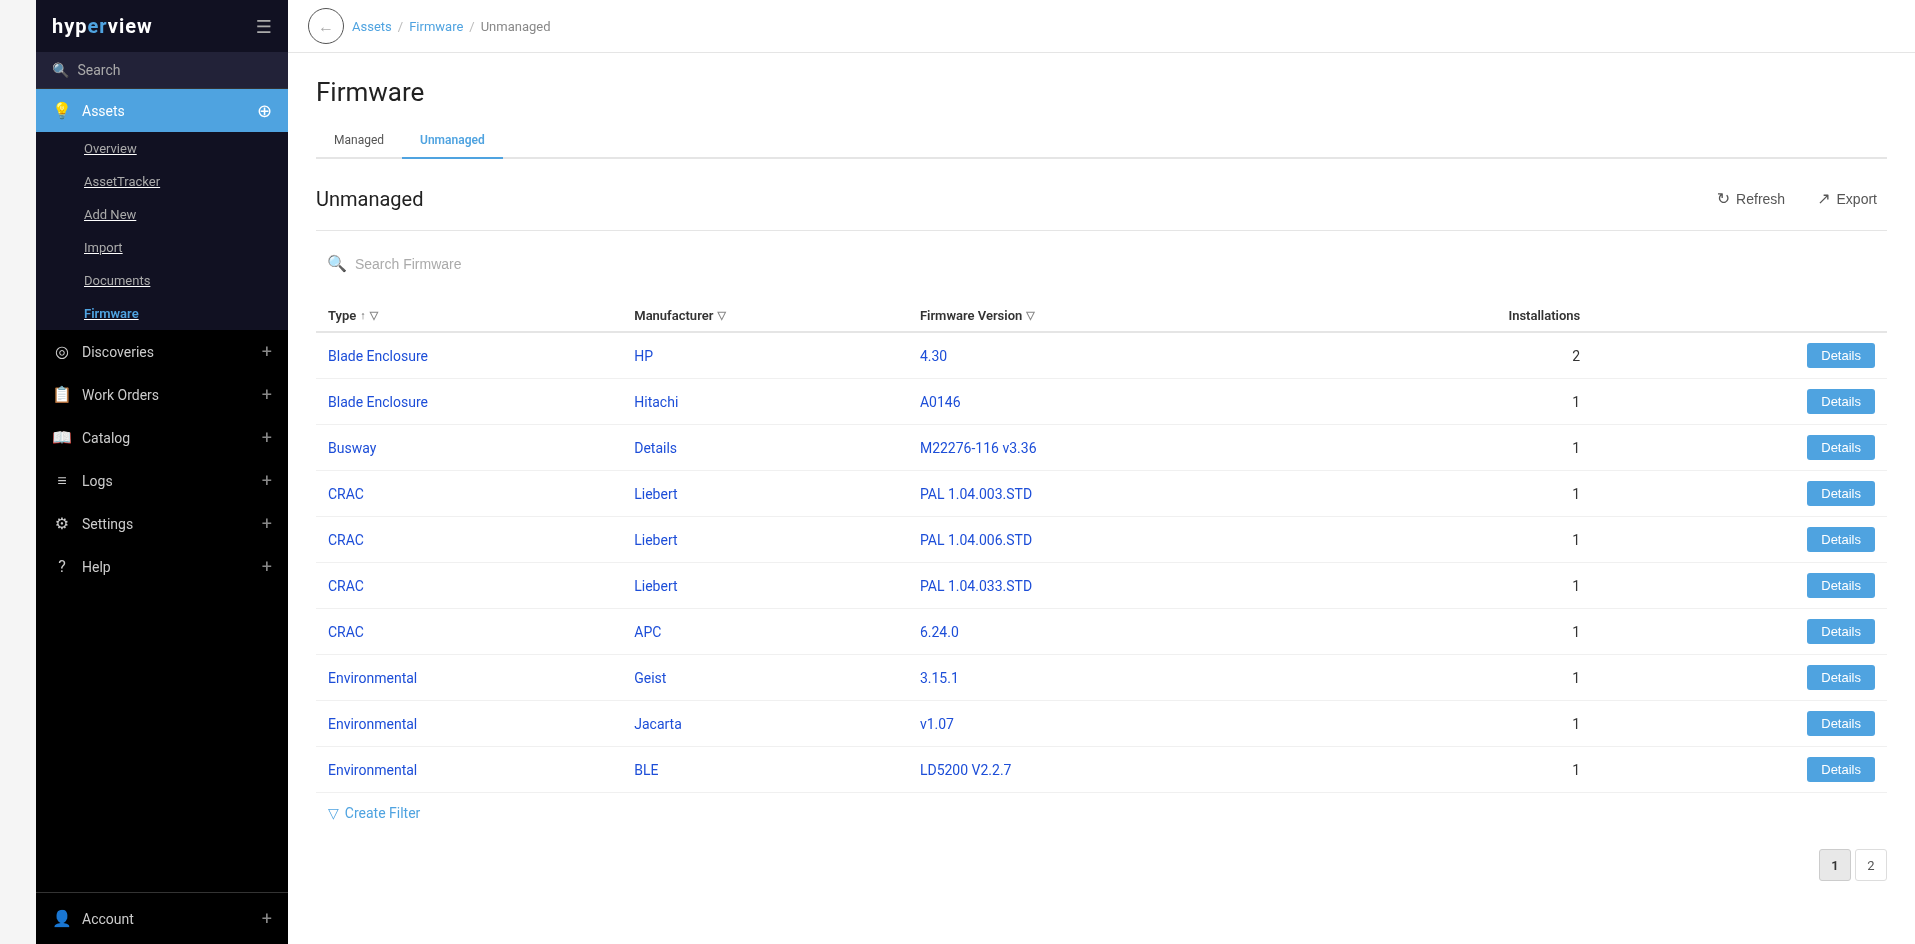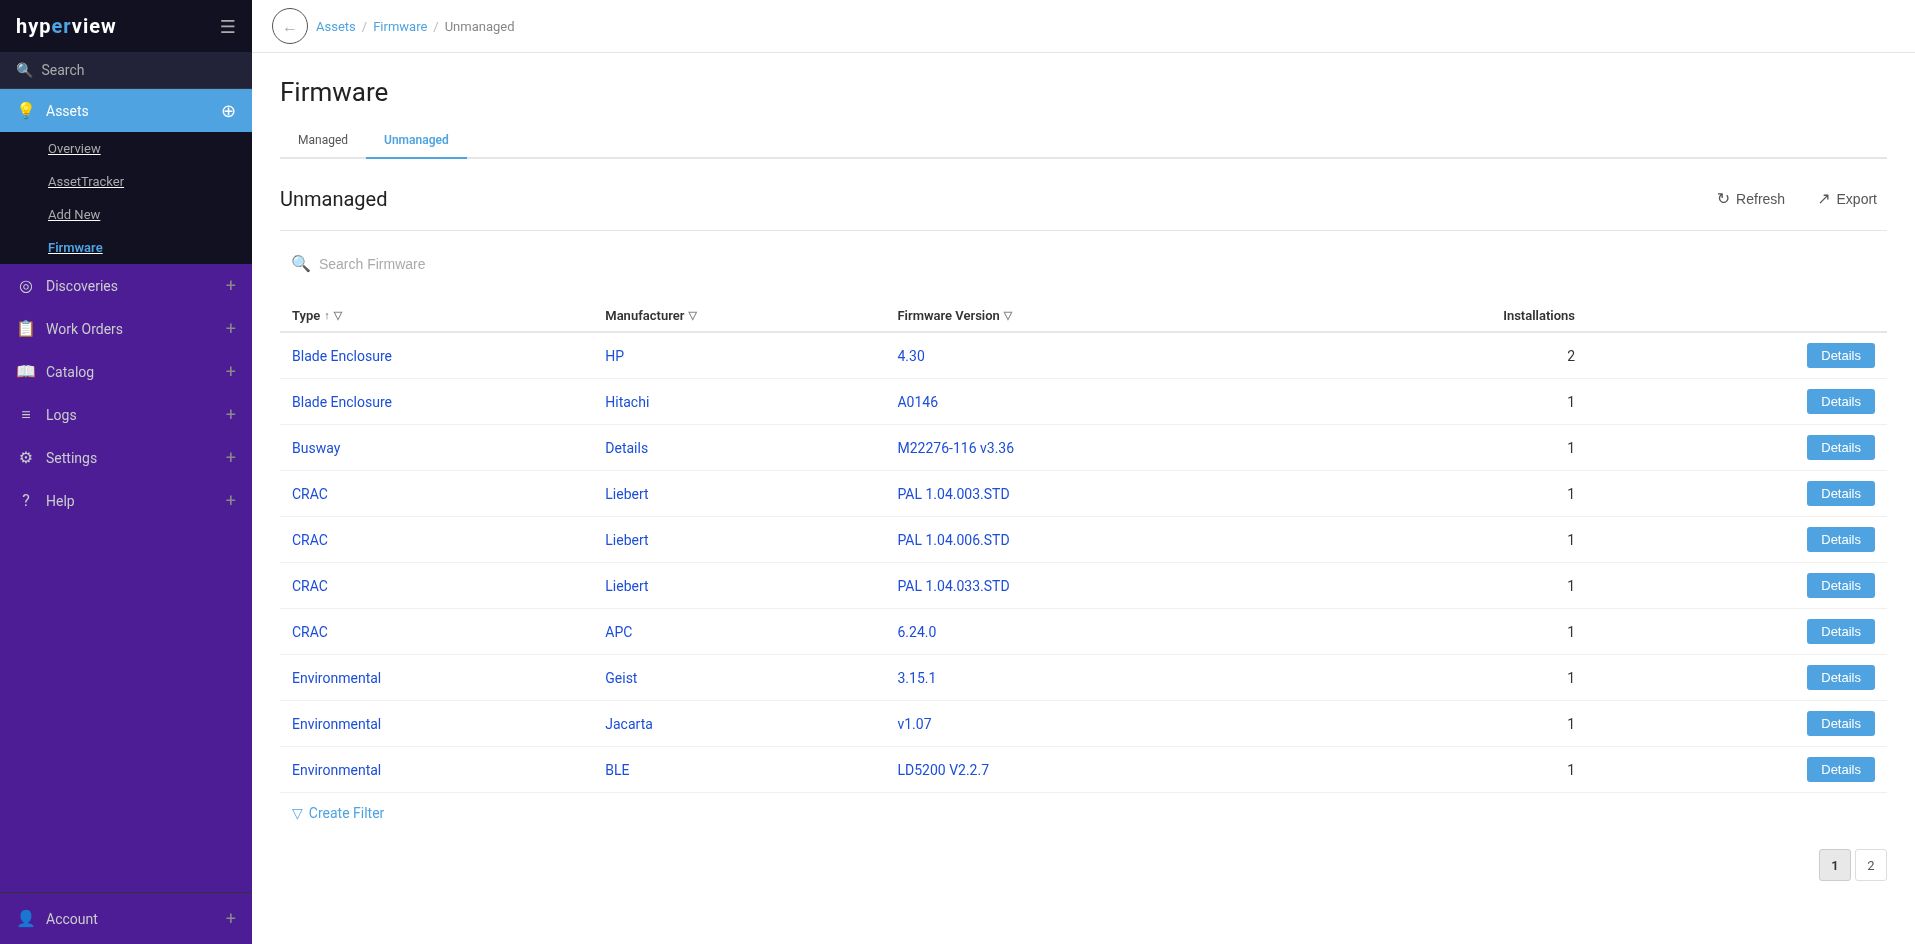--- a/index.html
+++ b/index.html
@@ -2,25 +2,26 @@
 <html><head>
   <meta charset="utf-8">
   <style>
     * { box-sizing: border-box; margin: 0; padding: 0; }
     body { font-family: -apple-system, BlinkMacSystemFont, 'Segoe UI', Roboto, sans-serif; display: flex; height: 100vh; overflow: hidden; background: #f5f5f5; }
 
     
     .sidebar {
       width: 252px;
       min-width: 252px;
-      background: #4c1d95;
+      background: #000000;
       display: flex;
       flex-direction: column;
       height: 100vh;
       color: #fff;
+      margin-left: 36px;
     }
     .sidebar-header {
       padding: 14px 16px;
       display: flex;
       align-items: center;
       justify-content: space-between;
       background: #111122;
     }
     .logo {
       display: flex;
@@ -278,20 +279,22 @@
 
   <div class="nav-item active">
     <span class="nav-icon">💡</span>
     <span class="nav-label">Assets</span>
     <span class="nav-plus">⊕</span>
   </div>
   <div class="subnav">
     <div class="subnav-item">Overview</div>
     <div class="subnav-item">AssetTracker</div>
     <div class="subnav-item">Add New</div>
+    <div class="subnav-item">Import</div>
+    <div class="subnav-item">Documents</div>
     <div class="subnav-item active">Firmware</div>
   </div>
 
   <div class="nav-item">
     <span class="nav-icon">◎</span>
     <span class="nav-label">Discoveries</span>
     <span class="nav-plus">+</span>
   </div>
   <div class="nav-item">
     <span class="nav-icon">📋</span>

